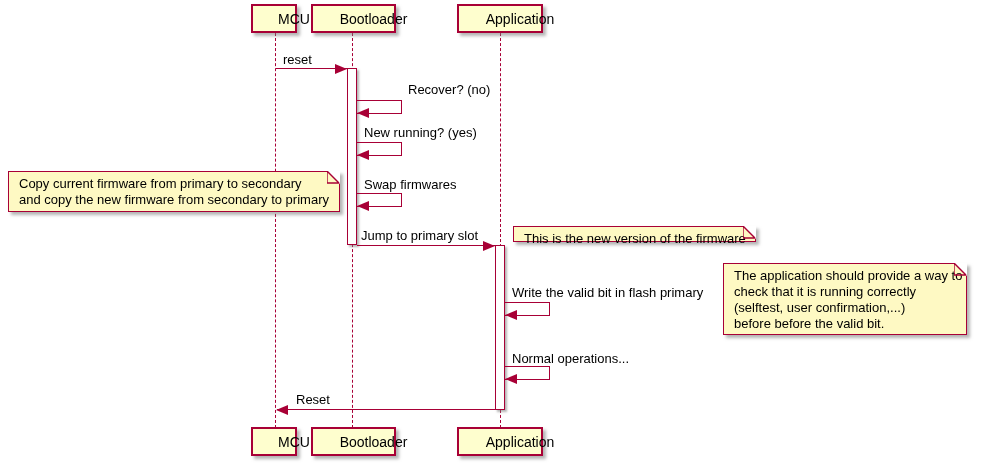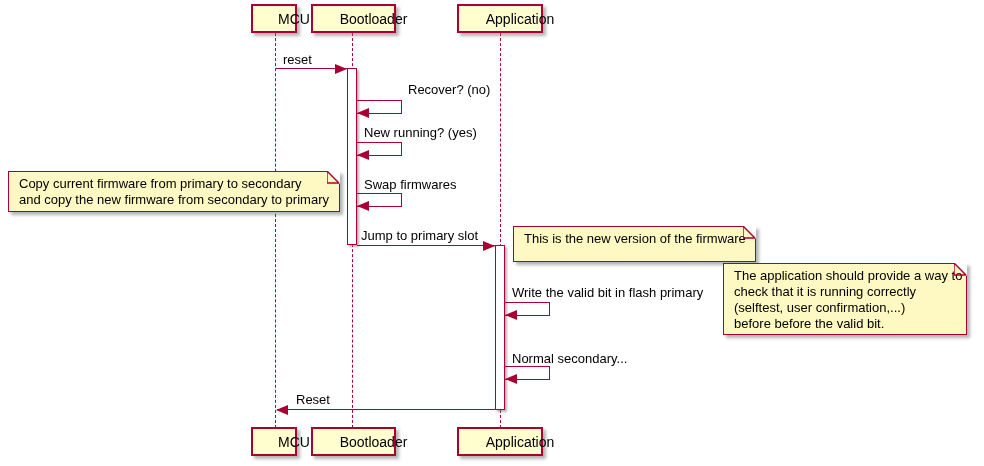--- a/index.html
+++ b/index.html
@@ -133,21 +133,21 @@
       <path d="M0,0 L12,12 M0,0 L0,12 L12,12" stroke="#A80036" stroke-width="1.4" fill="none"></path>
     </svg>
     <div class="note-line">Copy current firmware from primary to secondary</div>
     <div class="note-line">and copy the new firmware from secondary to primary</div>
   </div>
 
   <div class="msg-label" style="left:361px; top:228px;">Jump to primary slot</div>
   <div class="msg-line" style="left:357px; top:245px; width:138px;"></div>
   <div class="arr arr-right" style="left:483px; top:241px;"></div>
 
-  <div class="note" style="left:513px; top:226px; width:243px; height:36px;">
+  <div class="note" style="left:513px; top:226px; width:243px; height:16px;">
     <svg class="fold" width="13" height="13" viewBox="0 0 13 13">
       <polygon points="0,0 13,0 13,13" fill="#ffffff"></polygon>
       <path d="M0,0 L12,12 M0,0 L0,12 L12,12" stroke="#A80036" stroke-width="1.4" fill="none"></path>
     </svg>
     <div class="note-line">This is the new version of the firmware</div>
   </div>
 
   <div class="msg-label" style="left:512px; top:285px;">Write the valid bit in flash primary</div>
   <div class="self-loop" style="left:505px; top:302px;"></div>
   <div class="arr arr-left" style="left:505px; top:310px;"></div>
@@ -156,21 +156,21 @@
     <svg class="fold" width="13" height="13" viewBox="0 0 13 13">
       <polygon points="0,0 13,0 13,13" fill="#ffffff"></polygon>
       <path d="M0,0 L12,12 M0,0 L0,12 L12,12" stroke="#A80036" stroke-width="1.4" fill="none"></path>
     </svg>
     <div class="note-line">The application should provide a way to</div>
     <div class="note-line">check that it is running correctly</div>
     <div class="note-line">(selftest, user confirmation,...)</div>
     <div class="note-line">before before the valid bit.</div>
   </div>
 
-  <div class="msg-label" style="left:512px; top:351px;">Normal secondary...</div>
+  <div class="msg-label" style="left:512px; top:351px;">Normal operations...</div>
   <div class="self-loop" style="left:505px; top:366px;"></div>
   <div class="arr arr-left" style="left:505px; top:374px;"></div>
 
   <div class="msg-label" style="left:296px; top:392px;">Reset</div>
   <div class="msg-line" style="left:277px; top:409px; width:218px;"></div>
   <div class="arr arr-left" style="left:276px; top:405px;"></div>
 
   <div class="participant" style="left:251px; top:427px; width:46px;">
     <span>MCU</span>
   </div>

